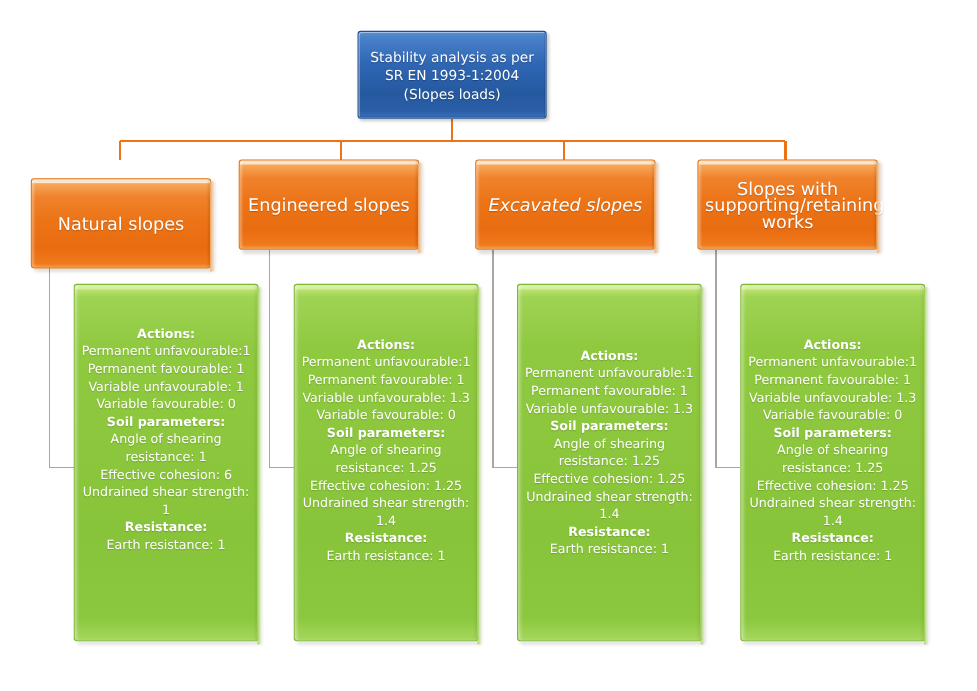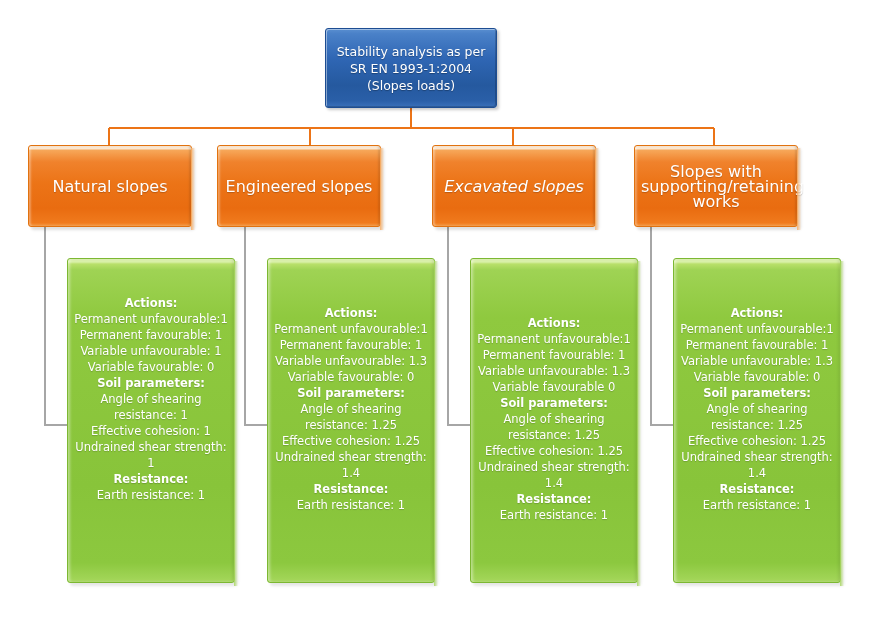--- a/index.html
+++ b/index.html
@@ -176,21 +176,21 @@
   </svg>
 
   <div class="node node-root" style="left:325px; top:28px; width:172px; height:80px;">
     <div class="inner">
       <span class="detail-line">Stability analysis as per</span>
       <span class="detail-line">SR EN 1993-1:2004</span>
       <span class="detail-line">(Slopes loads)</span>
     </div>
   </div>
 
-  <div class="node node-cat" style="left:28px; top:145px; width:164px; height:82px;">
+  <div class="node node-cat" style="left:28px; top:162px; width:164px; height:82px;">
     <div class="inner">
       <span class="detail-line">Natural slopes</span>
     </div>
   </div>
 
   <div class="node node-cat" style="left:217px; top:145px; width:164px; height:82px;">
     <div class="inner">
       <span class="detail-line">Engineered slopes</span>
     </div>
   </div>
@@ -210,21 +210,21 @@
 
   <div class="node node-detail d1" style="left:67px; top:258px; width:168px; height:325px;">
     <div class="inner">
       <span class="detail-head">Actions:</span>
       <span class="detail-line">Permanent unfavourable:1</span>
       <span class="detail-line">Permanent favourable: 1</span>
       <span class="detail-line">Variable unfavourable: 1</span>
       <span class="detail-line">Variable favourable: 0</span>
       <span class="detail-head">Soil parameters:</span>
       <span class="detail-line">Angle of shearing resistance: 1</span>
-      <span class="detail-line">Effective cohesion: 1</span>
+      <span class="detail-line">Effective cohesion: 6</span>
       <span class="detail-line">Undrained shear strength: 1</span>
       <span class="detail-head">Resistance:</span>
       <span class="detail-line">Earth resistance: 1</span>
     </div>
   </div>
 
   <div class="node node-detail d2" style="left:267px; top:258px; width:168px; height:325px;">
     <div class="inner">
       <span class="detail-head">Actions:</span>
       <span class="detail-line">Permanent unfavourable:1</span>
@@ -239,21 +239,20 @@
       <span class="detail-line">Earth resistance: 1</span>
     </div>
   </div>
 
   <div class="node node-detail d3" style="left:470px; top:258px; width:168px; height:325px;">
     <div class="inner">
       <span class="detail-head">Actions:</span>
       <span class="detail-line">Permanent unfavourable:1</span>
       <span class="detail-line">Permanent favourable: 1</span>
       <span class="detail-line">Variable unfavourable: 1.3</span>
-      <span class="detail-line">Variable favourable 0</span>
       <span class="detail-head">Soil parameters:</span>
       <span class="detail-line">Angle of shearing resistance: 1.25</span>
       <span class="detail-line">Effective cohesion: 1.25</span>
       <span class="detail-line">Undrained shear strength: 1.4</span>
       <span class="detail-head">Resistance:</span>
       <span class="detail-line">Earth resistance: 1</span>
     </div>
   </div>
 
   <div class="node node-detail d4" style="left:673px; top:258px; width:168px; height:325px;">

